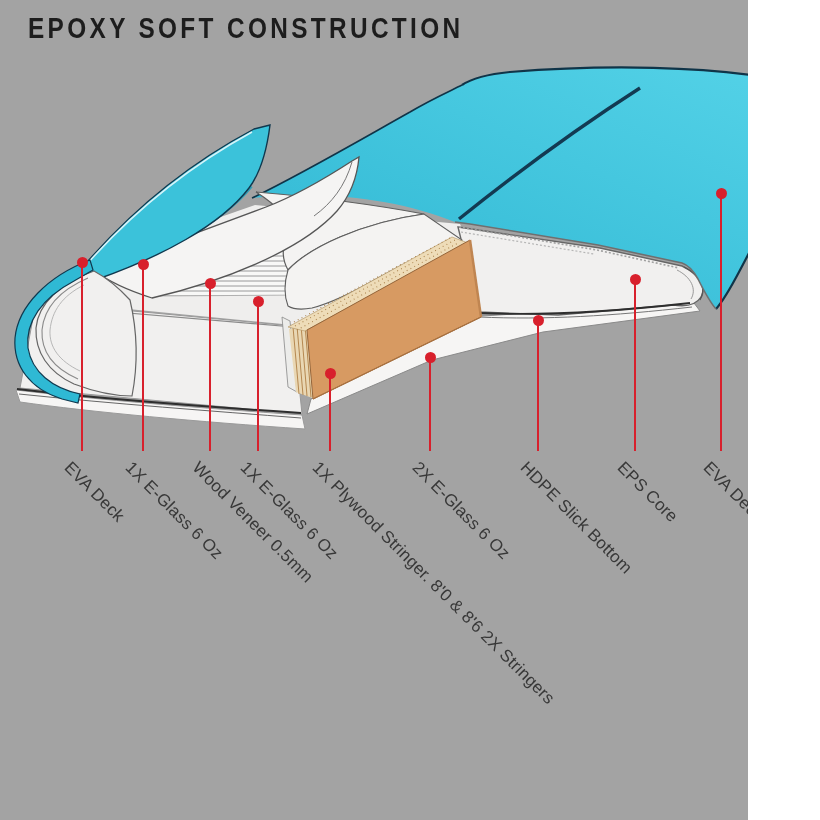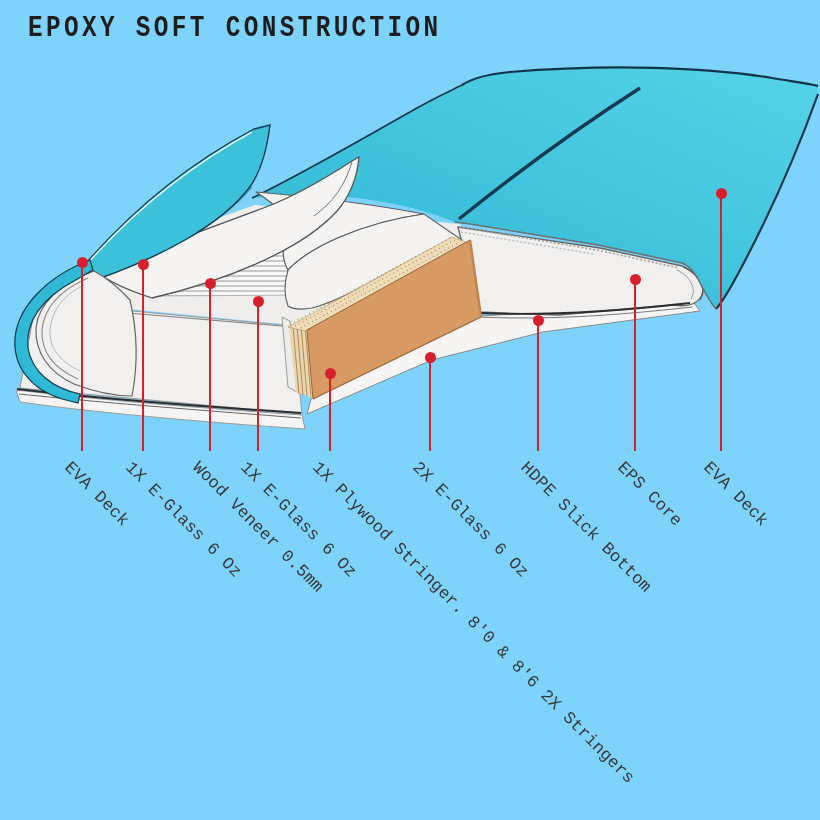--- a/index.html
+++ b/index.html
@@ -1,18 +1,18 @@
 <!DOCTYPE html>
 <html><head>
 <meta charset="utf-8">
 <style>
   html,body{margin:0;padding:0;background:#ffffff;}
   .page{
-    position:relative;width:820px;height:820px;overflow:hidden;background:#7dd3fc;
-    font-family:Liberation Mono, monospace;
+    position:relative;width:748px;height:820px;overflow:hidden;background:#a3a3a3;
+    font-family:Liberation Sans, sans-serif;
   }
   .title{
     position:absolute;left:28px;top:12px;
     font-size:29px;font-weight:bold;letter-spacing:4px;color:#1d1d1d;
     transform:scaleX(0.84);transform-origin:left top;white-space:nowrap;
   }
   .illustration{position:absolute;left:0;top:0;}
   #callouts{position:absolute;left:0;top:0;width:820px;height:820px;}
   .callout{position:absolute;width:0;height:0;}
   .callout .dot{

